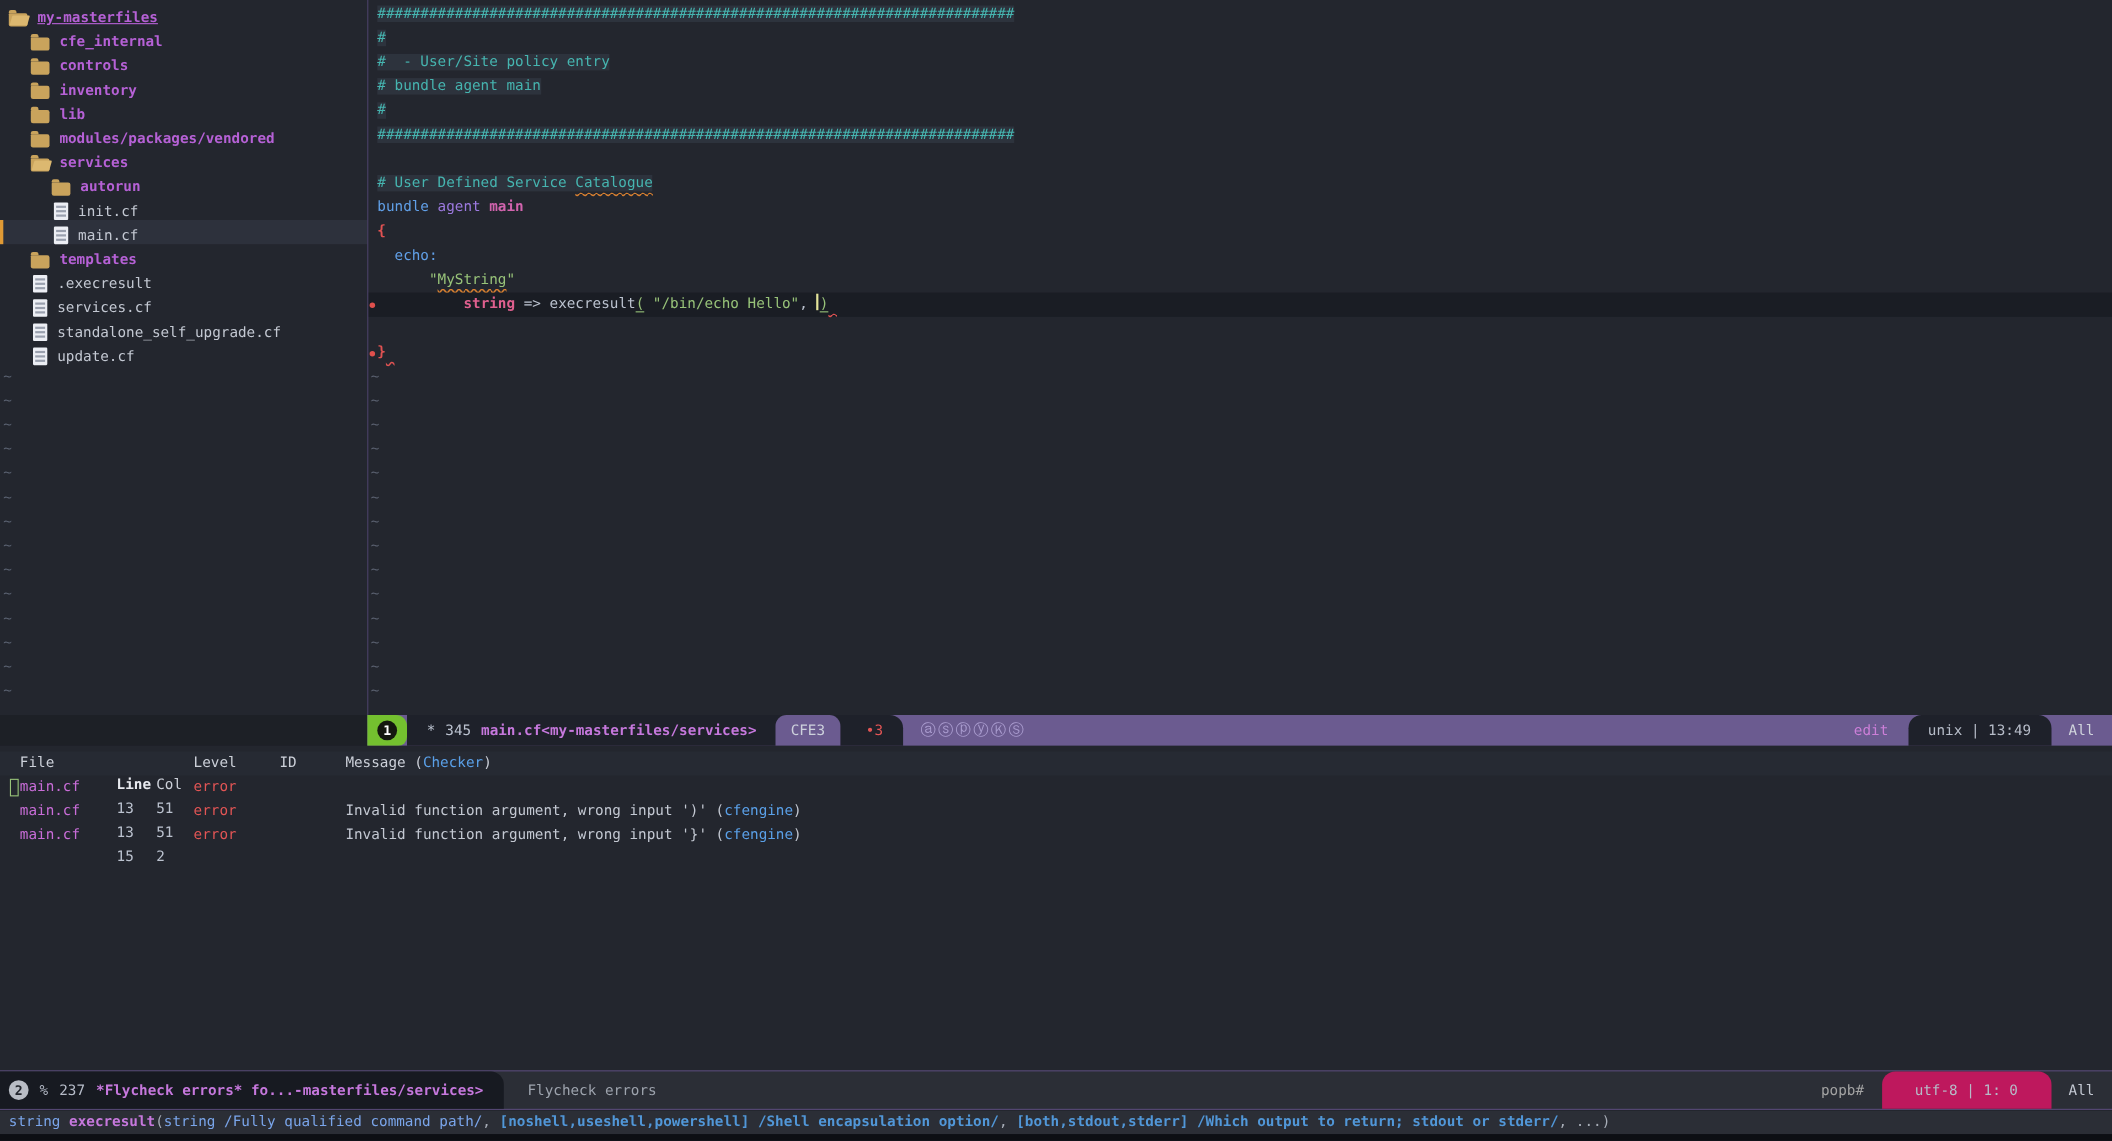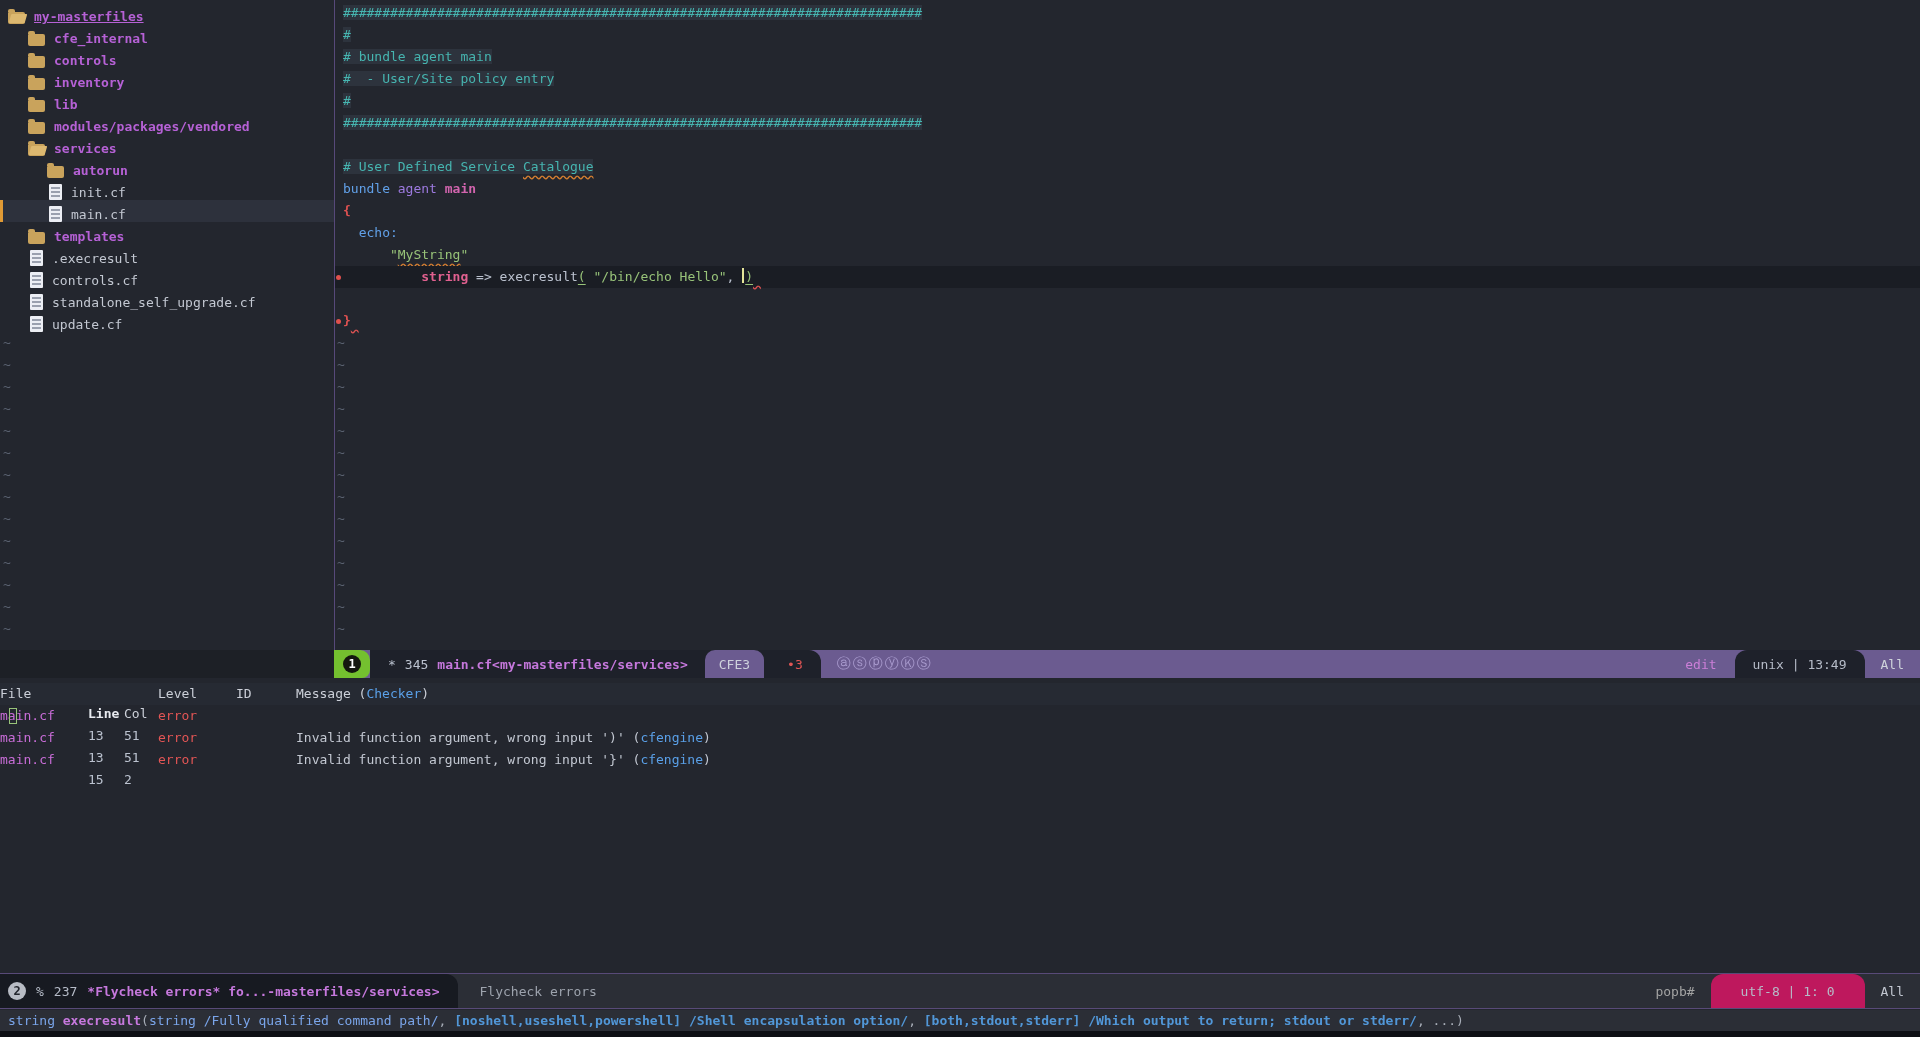--- a/index.html
+++ b/index.html
@@ -58,21 +58,21 @@
   .chip-purple { display:flex; align-items:center; background:#6b5b90; border-radius:10px 10px 0 0; padding:0 14px; margin-left:8px; color:#cdd1dc; height:100%; cursor:pointer; }
   .ml-err { color:#e25555; padding:0 14px; cursor:pointer; }
   .purple-fill { flex:1; display:flex; align-items:center; padding-left:16px; }
   .ml-minor { color:#a99bce; letter-spacing:2px; font-size:14px; }
   .ml-edit { margin-left:auto; color:#cc7fd8; padding-right:18px; }
   .tab-enc { background:#1e212a; border-radius:12px 12px 0 0; display:flex; align-items:center; padding:0 18px; color:#b6bcc8; }
   .ml-scroll { display:flex; align-items:center; padding:0 16px; color:#d0d4dc; }
 
   
   .fcwin { position:absolute; left:0; top:678px; width:1920px; height:295px; background:#23262e; padding-top:5px; overflow:hidden; }
-  .fc-row { display:grid; grid-template-columns:88px 36px 34px 78px 60px 1fr; height:22px; line-height:22px; position:relative; white-space:pre; }
+  .fc-row { display:grid; grid-template-columns:88px 36px 34px 78px 60px 1fr; padding-left:18px; height:22px; line-height:22px; position:relative; white-space:pre; }
   .fc-head { background:#262a33; color:#ccd0d9; }
   .fc-head .h-line { font-weight:bold; color:#e8eaf0; }
   .c-right { text-align:left; padding-right:6px;margin-top:20px; }
   .fc-file { color:#c96dd8; }
   .fc-num { color:#bbc2cf; }
   .fc-level { color:#e25555; }
   .fc-msg { color:#c3c8d2; }
   .fc-chk { color:#5aa0e8; }
   .hollow-cursor { position:absolute; left:9px; top:3px; width:8px; height:16px; border:1px solid #98c379; }
 
@@ -106,21 +106,21 @@
       <div class="trow lvl1 dir"><span class="icon-folder"></span><span class="lbl">controls</span></div>
       <div class="trow lvl1 dir"><span class="icon-folder"></span><span class="lbl">inventory</span></div>
       <div class="trow lvl1 dir"><span class="icon-folder"></span><span class="lbl">lib</span></div>
       <div class="trow lvl1 dir"><span class="icon-folder"></span><span class="lbl">modules/packages/vendored</span></div>
       <div class="trow lvl1 dir"><span class="icon-folder open"></span><span class="lbl">services</span></div>
       <div class="trow lvl2 dir"><span class="icon-folder"></span><span class="lbl">autorun</span></div>
       <div class="trow lvl2"><span class="icon-file"></span><span class="lbl">init.cf</span></div>
       <div class="trow lvl2 selected"><span class="icon-file"></span><span class="lbl">main.cf</span></div>
       <div class="trow lvl1 dir"><span class="icon-folder"></span><span class="lbl">templates</span></div>
       <div class="trow lvl1"><span class="icon-file"></span><span class="lbl">.execresult</span></div>
-      <div class="trow lvl1"><span class="icon-file"></span><span class="lbl">controls.cf</span></div>
+      <div class="trow lvl1"><span class="icon-file"></span><span class="lbl">services.cf</span></div>
       <div class="trow lvl1"><span class="icon-file"></span><span class="lbl">standalone_self_upgrade.cf</span></div>
       <div class="trow lvl1"><span class="icon-file"></span><span class="lbl">update.cf</span></div>
       <div class="tilde">~</div>
       <div class="tilde">~</div>
       <div class="tilde">~</div>
       <div class="tilde">~</div>
       <div class="tilde">~</div>
       <div class="tilde">~</div>
       <div class="tilde">~</div>
       <div class="tilde">~</div>
@@ -130,22 +130,22 @@
       <div class="tilde">~</div>
       <div class="tilde">~</div>
       <div class="tilde">~</div>
     </div>
   <div class="vdiv"></div>
   <div class="side-ml"></div>
 
   <div class="codewin" id="code-lines">
       <div class="code-line"><span class="tk-comment">##########################################################################</span></div>
       <div class="code-line"><span class="tk-comment">#</span></div>
+      <div class="code-line"><span class="tk-comment">#  - User/Site policy entry</span></div>
       <div class="code-line"><span class="tk-comment"># bundle agent main</span></div>
-      <div class="code-line"><span class="tk-comment">#  - User/Site policy entry</span></div>
       <div class="code-line"><span class="tk-comment">#</span></div>
       <div class="code-line"><span class="tk-comment">##########################################################################</span></div>
       <div class="code-line"></div>
       <div class="code-line"><span class="tk-comment"># User Defined Service </span><span class="tk-comment tk-spell">Catalogue</span></div>
       <div class="code-line"><span class="tk-kwblue">bundle</span><span class="tk-fg"> </span><span class="tk-kwpurple">agent</span><span class="tk-fg"> </span><span class="tk-kwmag">main</span></div>
       <div class="code-line"><span class="tk-brace">{</span></div>
       <div class="code-line"><span class="tk-fg">  </span><span class="tk-kwblue">echo:</span></div>
       <div class="code-line"><span class="tk-string">      "</span><span class="tk-string tk-spell">MyString</span><span class="tk-string">"</span></div>
       <div class="code-line current"><span class="fdot"></span><span class="tk-fg">          </span><span class="tk-kwpink">string</span><span class="tk-fg"> =&gt; </span><span class="tk-fg">execresult</span><span class="tk-paren">(</span><span class="tk-fg"> </span><span class="tk-string">"/bin/echo Hello"</span><span class="tk-fg">, </span><span class="tk-cursor"></span><span class="tk-paren">)</span><span class="tk-sqred">&nbsp;</span></div>
       <div class="code-line"></div>

